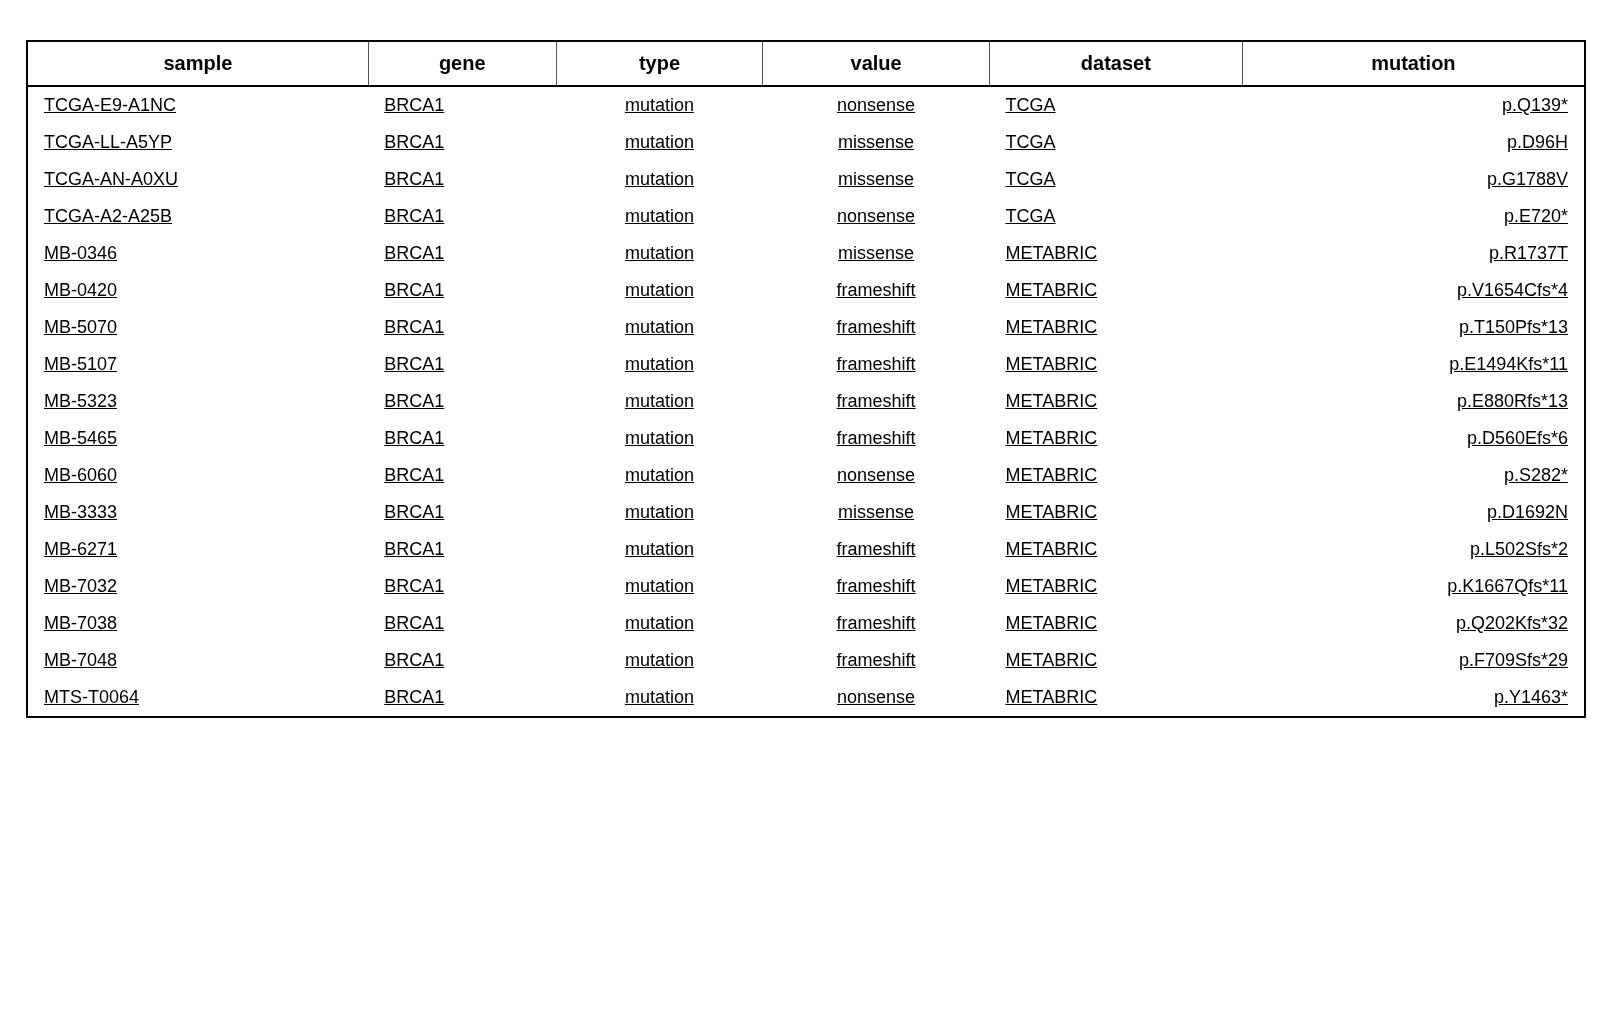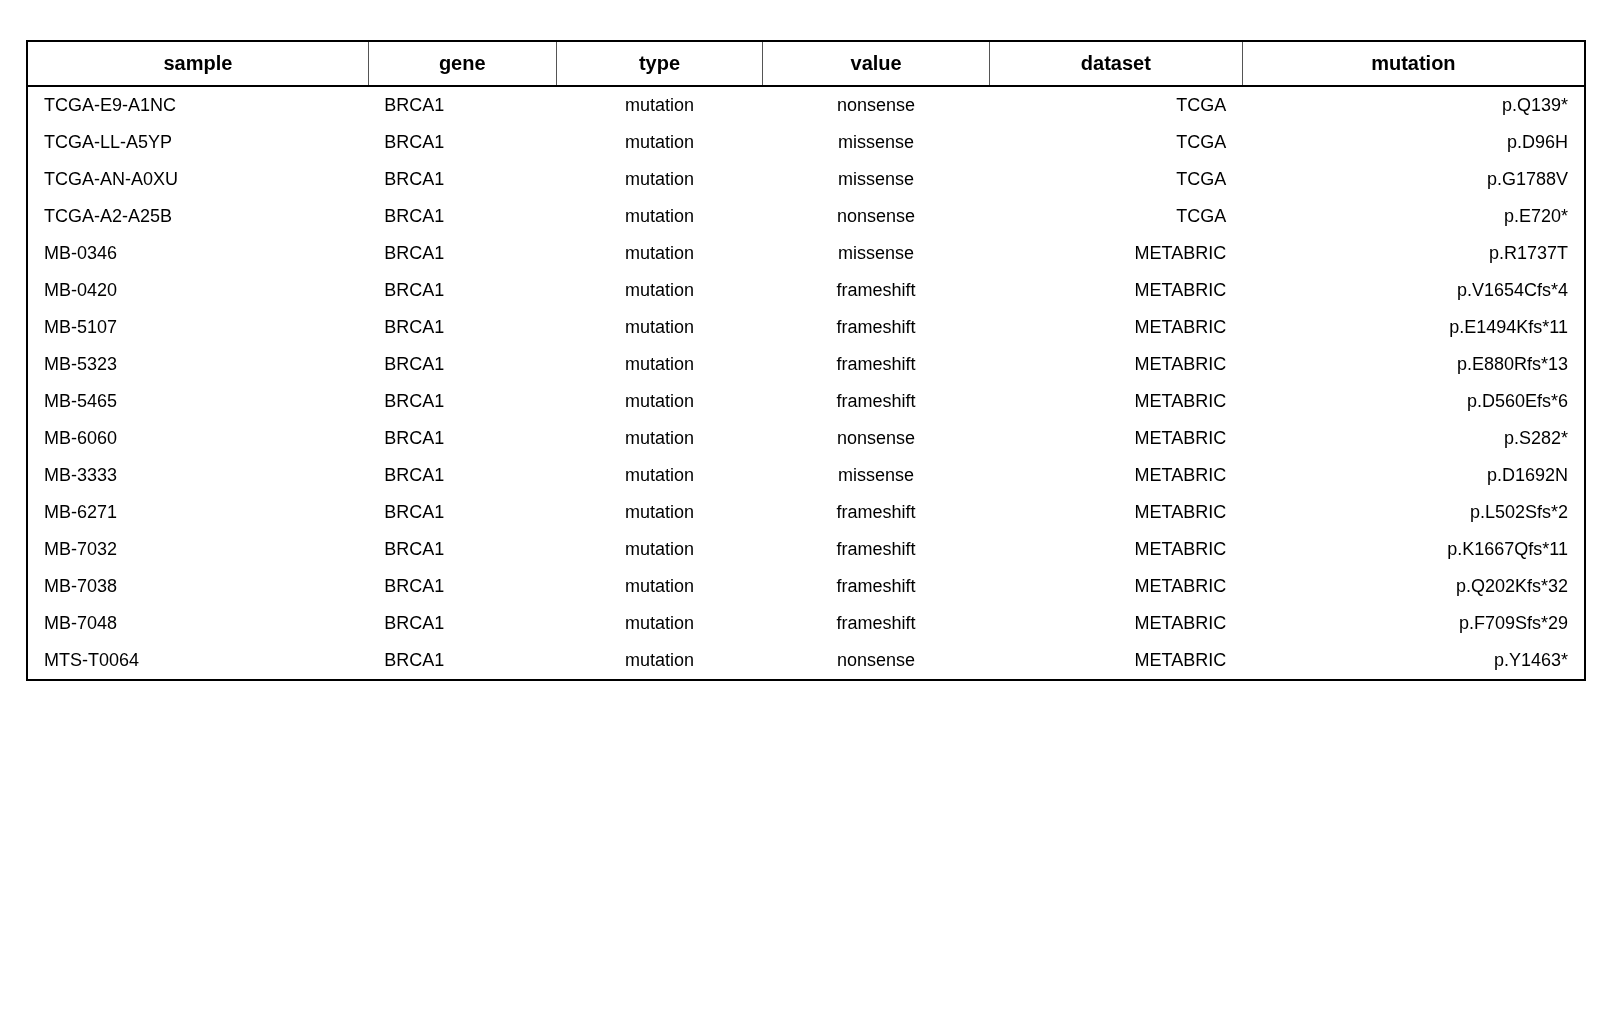--- a/index.html
+++ b/index.html
@@ -69,30 +69,31 @@
 
     td:nth-child(3) {
       text-align: center;
     }
 
     td:nth-child(4) {
       text-align: center;
     }
 
     td:nth-child(5) {
-      text-align: right;
+      text-align: left;
     }
 
     td:nth-child(6) {
       text-align: right;
       padding-left: 30px;
     }
 
     tbody tr {
       border-bottom: none;
+      text-decoration: underline;
     }
 
     tbody tr:nth-child(odd) {
       background: #ffffff;
     }
 
     tbody tr:nth-child(even) {
       background: #ffffff;
     }
   </style>
@@ -154,20 +155,28 @@
         </tr>
         <tr>
           <td>MB-0420</td>
           <td>BRCA1</td>
           <td>mutation</td>
           <td>frameshift</td>
           <td>METABRIC</td>
           <td>p.V1654Cfs*4</td>
         </tr>
         <tr>
+          <td>MB-5070</td>
+          <td>BRCA1</td>
+          <td>mutation</td>
+          <td>frameshift</td>
+          <td>METABRIC</td>
+          <td>p.T150Pfs*13</td>
+        </tr>
+        <tr>
           <td>MB-5107</td>
           <td>BRCA1</td>
           <td>mutation</td>
           <td>frameshift</td>
           <td>METABRIC</td>
           <td>p.E1494Kfs*11</td>
         </tr>
         <tr>
           <td>MB-5323</td>
           <td>BRCA1</td>

